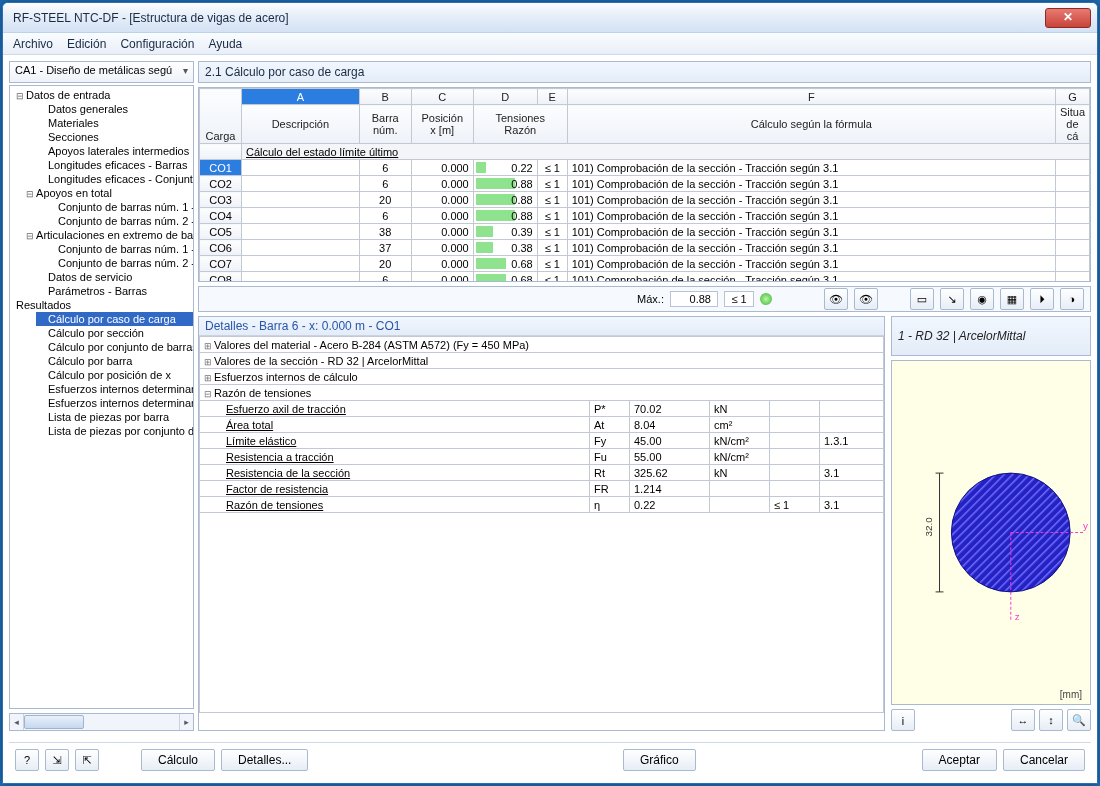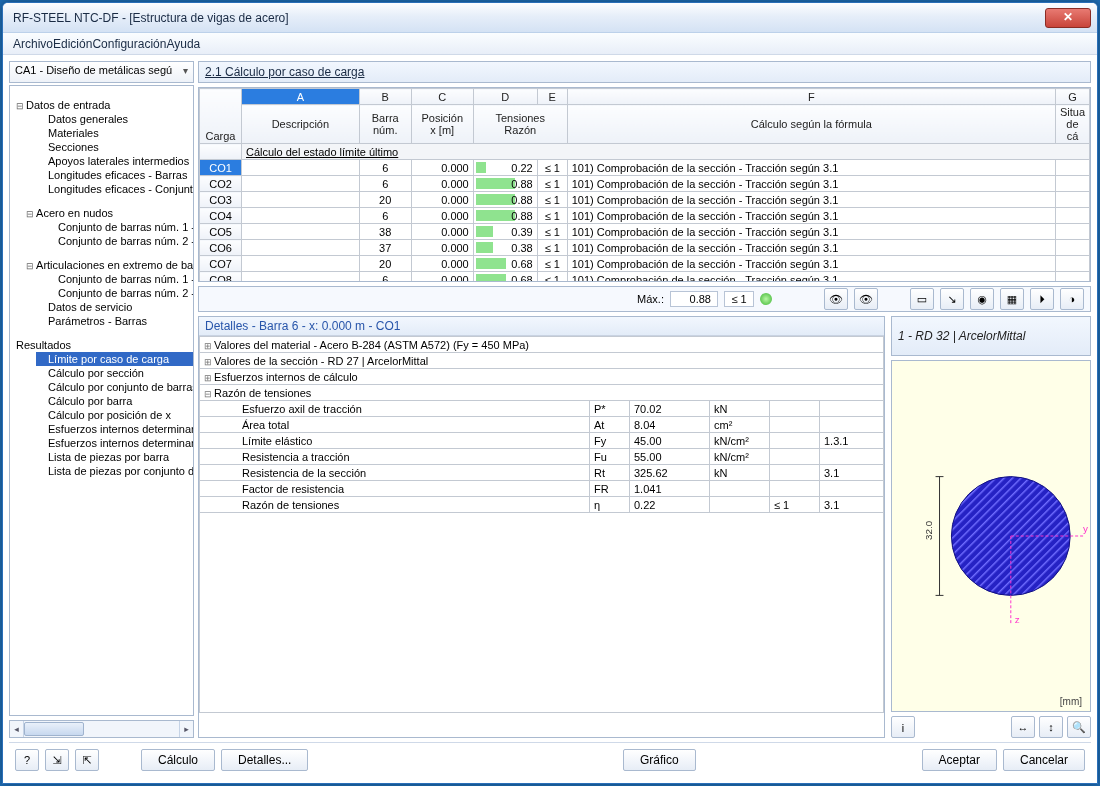--- a/index.html
+++ b/index.html
@@ -1,42 +1,42 @@
 <!DOCTYPE html>
 <html><head>
 <meta charset="utf-8">
 <style>
 * { box-sizing: border-box; font-family: "Segoe UI", Tahoma, sans-serif; }
 body { margin:0; background:#1e6db5; display:flex; justify-content:center; align-items:center; height:786px; }
 .window { width:1096px; height:782px; background:#fff; border:1px solid #2a6fb8; border-radius:6px 6px 0 0; overflow:hidden; display:flex; flex-direction:column; box-shadow:0 0 8px rgba(0,0,0,0.4); }
 .titlebar { height:30px; background:linear-gradient(#fdfeff,#e6eef9 45%,#d4e2f4); display:flex; align-items:center; padding:0 6px 0 10px; border-bottom:1px solid #bcd1ea; }
 .titlebar .title { font-size:12px; color:#1a2b44; flex:1; }
 .titlebar .btn-close { width:46px; height:20px; background:linear-gradient(#e87a72,#c8443a); border:1px solid #8b2c24; border-radius:3px; color:#fff; font-size:12px; text-align:center; line-height:17px; font-weight:bold; cursor:default; }
-.menubar { height:22px; background:linear-gradient(#fafdff,#e8eef8); display:flex; align-items:center; padding:0 10px; font-size:12px; color:#1a2b44; border-bottom:1px solid #cfd9e8; }
+.menubar { height:22px; background:linear-gradient(#fafdff,#e8eef8); display:flex; align-items:center; gap:14px; padding:0 10px; font-size:12px; color:#1a2b44; border-bottom:1px solid #cfd9e8; }
 .menubar span { cursor:default; }
-.app-body { flex:1; padding:6px; display:flex; flex-direction:column; gap:4px; }
+.app-body { flex:1; padding:6px; display:flex; flex-direction:column; gap:11px; }
 .content-row { flex:1; display:flex; gap:4px; min-height:0; }
 .left-col { width:185px; display:flex; flex-direction:column; gap:2px; }
 .combo { height:22px; border:1px solid #a9b9cf; background:linear-gradient(#fff,#eef2f8); font-size:11px; padding:2px 18px 2px 5px; position:relative; }
 .combo:after { content:"▾"; position:absolute; right:5px; top:3px; font-size:10px; color:#555; }
 .tree { flex:1; border:1px solid #a9b9cf; background:#fff; font-size:11px; overflow:hidden; padding:2px 0; position:relative; }
 .tree .line { padding:1px 4px 1px 10px; white-space:nowrap; cursor:default; color:#000; }
 .tree .line.sel { background:#3169c6; color:#fff; }
 .tree .sub { padding-left:26px; }
 .tree .sub .line:before { content:""; }
-.tree .root { padding-left:6px;margin-top:10px; }
+.tree .root { padding-left:6px; }
 .tree .root.expand:before { content:"⊟ "; font-size:9px; color:#6a6a6a; }
 .tree .dotted:before { content:"… "; color:#888; font-size:9px; letter-spacing:-2px; margin-right:2px; }
 .hscroll { height:18px; border:1px solid #a9b9cf; background:#f1f5fb; position:relative; margin-top:2px; }
 .hscroll .thumb { position:absolute; left:14px; top:1px; width:60px; height:14px; background:linear-gradient(#e9f0fa,#c7d8ef); border:1px solid #9fb3ce; border-radius:2px; }
 .hscroll .ar { position:absolute; top:0; width:14px; height:16px; text-align:center; font-size:9px; line-height:16px; color:#556; }
 .hscroll .ar.l { left:0; border-right:1px solid #c5d3e6; }
 .hscroll .ar.r { right:0; border-left:1px solid #c5d3e6; }
 .right-col { flex:1; display:flex; flex-direction:column; gap:4px; min-width:0; }
-.panel-title { font-size:12px; color:#1a2b44; padding:3px 6px; background:linear-gradient(#f2f7fe,#e3ecf8); border:1px solid #a9b9cf;text-decoration:underline; }
+.panel-title { font-size:12px; color:#1a2b44; padding:3px 6px; background:linear-gradient(#f2f7fe,#e3ecf8); border:1px solid #a9b9cf; }
 .grid-wrap { border:1px solid #a9b9cf; height:195px; display:flex; flex-direction:column; }
 table { border-collapse:collapse; width:100%; font-size:11px; }
 th, td { border:1px solid #c3c9d2; padding:1px 4px; height:16px; background:#fff; }
 th { background:linear-gradient(#fcfdff,#eef2f8); font-weight:normal; color:#222; text-align:center; }
 th.letter.sel { background:#2b7de0; color:#fff; }
 .grid-wrap .left-h { background:linear-gradient(#fcfdff,#eef2f8); text-align:center; width:42px; }
 .row-lab { background:linear-gradient(#fcfdff,#eef2f8)!important; text-align:center; }
 .row-lab.sel { background:#2b7de0!important; color:#fff; }
 .group-row td { background:#f3f5f8;text-decoration:underline; }
 .ratio-cell { position:relative; text-align:right; padding-right:4px; }
@@ -45,21 +45,21 @@
 .summary-bar { height:26px; display:flex; align-items:center; justify-content:flex-end; gap:6px; padding:0 6px; font-size:11px; border:1px solid #a9b9cf; background:#f6f9fe; }
 .sbox { border:1px solid #b8c4d6; background:#fff; padding:1px 6px; min-width:48px; text-align:right; }
 .icon-btn { width:24px; height:22px; border:1px solid #a9b9cf; background:linear-gradient(#fff,#e7edf6); border-radius:2px; font-size:11px; display:inline-flex; align-items:center; justify-content:center; cursor:default; }
 .lower { flex:1; display:flex; gap:6px; min-height:0; }
 .details-panel { flex:1; border:1px solid #a9b9cf; background:#fff; display:flex; flex-direction:column; min-width:0; }
 .details-title { background:linear-gradient(#f2f7fe,#e3ecf8); color:#2855aa; font-size:12px; padding:2px 6px; border-bottom:1px solid #c9d3e2; }
 .details-body { flex:1; overflow:auto; }
 .details-body table td { text-align:left;margin-left:20px; }
 .details-body .exp:before { content:"⊞ "; font-size:9px; color:#777; }
 .details-body .expo:before { content:"⊟ "; font-size:9px; color:#777; }
-.details-body .ind { padding-left:42px; }
+.details-body .ind { padding-left:26px;text-decoration:underline; }
 .preview { width:200px; display:flex; flex-direction:column; gap:4px; }
 .preview .ptitle { background:linear-gradient(#f2f7fe,#e3ecf8); border:1px solid #a9b9cf; font-size:12px; padding:12px 6px; color:#222;font-style:italic; }
 .preview .canvas { flex:1; border:1px solid #a9b9cf; background:#ffffe8; position:relative; }
 .preview .mm { position:absolute; bottom:4px; right:8px; font-size:10px; color:#444; }
 .preview .tools { display:flex; gap:4px; justify-content:space-between; }
 .preview .tools .grp { display:flex; gap:4px; }
 .footer { margin-top:auto; padding:6px; display:flex; align-items:center; gap:6px; border-top:1px solid #cfd9e8; }
 .btn { border:1px solid #a9b9cf; background:linear-gradient(#fff,#e7edf6); padding:3px 16px; font-size:12px; border-radius:2px; cursor:default; }
 .footer .spacer { flex:1; }
 .green-dot { width:12px; height:12px; border-radius:50%; background:radial-gradient(#b8f7a4,#3ab32f); display:inline-block; }
@@ -89,37 +89,37 @@
         <div class="tree">
           <div class="line root expand">Datos de entrada</div>
           <div class="sub">
             <div class="line dotted">Datos generales</div>
             <div class="line dotted">Materiales</div>
             <div class="line dotted">Secciones</div>
             <div class="line dotted">Apoyos laterales intermedios</div>
             <div class="line dotted">Longitudes eficaces - Barras</div>
             <div class="line dotted">Longitudes eficaces - Conjunto</div>
           </div>
-          <div class="line root expand" style="padding-left:16px">Acero en nudos</div>
+          <div class="line root expand" style="padding-left:16px">Apoyos en total</div>
           <div class="sub" style="padding-left:36px">
             <div class="line dotted">Conjunto de barras núm. 1 -</div>
             <div class="line dotted">Conjunto de barras núm. 2 -</div>
           </div>
           <div class="line root expand" style="padding-left:16px">Articulaciones en extremo de ba</div>
           <div class="sub" style="padding-left:36px">
             <div class="line dotted">Conjunto de barras núm. 1 -</div>
             <div class="line dotted">Conjunto de barras núm. 2 -</div>
           </div>
           <div class="sub">
             <div class="line dotted">Datos de servicio</div>
             <div class="line dotted">Parámetros - Barras</div>
           </div>
           <div class="line root">Resultados</div>
           <div class="sub">
-            <div class="line dotted sel">Límite por caso de carga</div>
+            <div class="line dotted sel">Cálculo por caso de carga</div>
             <div class="line dotted">Cálculo por sección</div>
             <div class="line dotted">Cálculo por conjunto de barras</div>
             <div class="line dotted">Cálculo por barra</div>
             <div class="line dotted">Cálculo por posición de x</div>
             <div class="line dotted">Esfuerzos internos determinante</div>
             <div class="line dotted">Esfuerzos internos determinante</div>
             <div class="line dotted">Lista de piezas por barra</div>
             <div class="line dotted">Lista de piezas por conjunto de</div>
           </div>
         </div>
@@ -264,21 +264,21 @@
         <div class="lower">
           <div class="details-panel">
             <div class="details-title">Detalles - Barra 6 - x: 0.000 m - CO1</div>
             <div class="details-body">
               <table>
                 <tbody>
                     <tr>
                       <td colspan="6" class="exp">Valores del material - Acero B-284 (ASTM A572) (Fy = 450 MPa)</td>
                     </tr>
                 <tr>
-                      <td colspan="6" class="exp">Valores de la sección  -  RD 27 | ArcelorMittal</td>
+                      <td colspan="6" class="exp">Valores de la sección  -  RD 32 | ArcelorMittal</td>
                     </tr>
                 <tr>
                       <td colspan="6" class="exp">Esfuerzos internos de cálculo</td>
                     </tr>
                 <tr>
                       <td colspan="6" class="expo">Razón de tensiones</td>
                     </tr>
                 </tbody>
                   <tbody id="det-rows">
                     <tr>
@@ -317,21 +317,21 @@
                       <td class="ind" style="width:390px">Resistencia de la sección</td>
                       <td style="width:40px">Rt</td>
                       <td class="num" style="width:80px">325.62</td>
                       <td style="width:60px">kN</td>
                       <td style="width:50px"></td>
                       <td>3.1</td>
                     </tr>
                     <tr>
                       <td class="ind" style="width:390px">Factor de resistencia</td>
                       <td style="width:40px">FR</td>
-                      <td class="num" style="width:80px">1.041</td>
+                      <td class="num" style="width:80px">1.214</td>
                       <td style="width:60px"></td>
                       <td style="width:50px"></td>
                       <td></td>
                     </tr>
                     <tr>
                       <td class="ind" style="width:390px">Razón de tensiones</td>
                       <td style="width:40px">η</td>
                       <td class="num" style="width:80px">0.22</td>
                       <td style="width:60px"></td>
                       <td style="width:50px">≤ 1</td>

